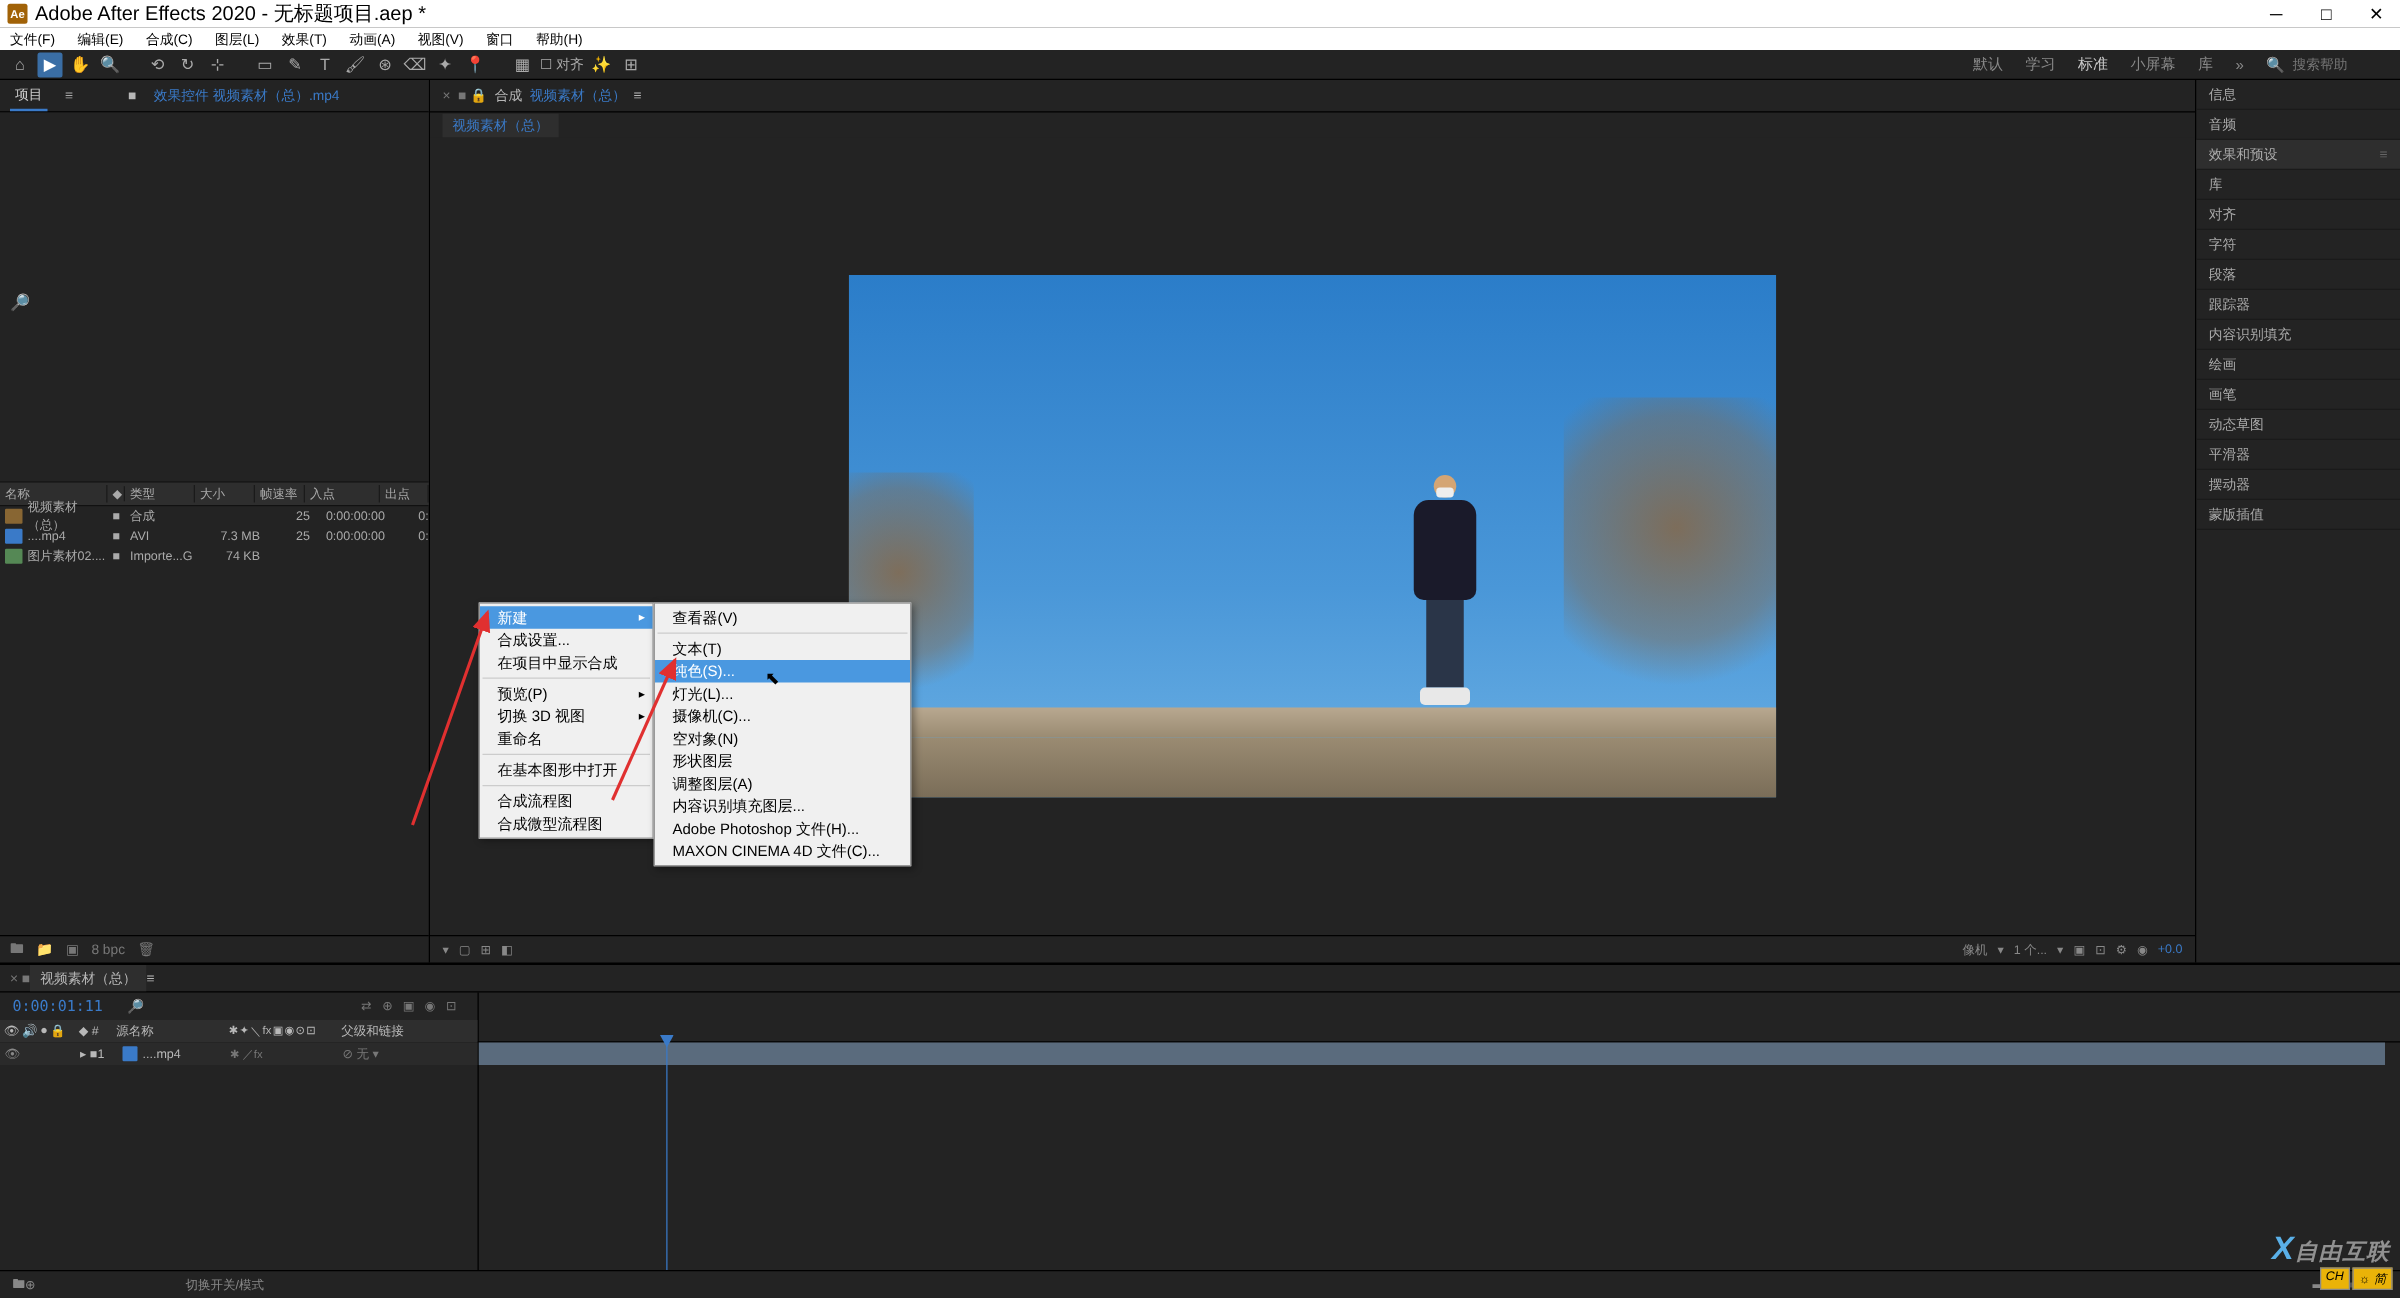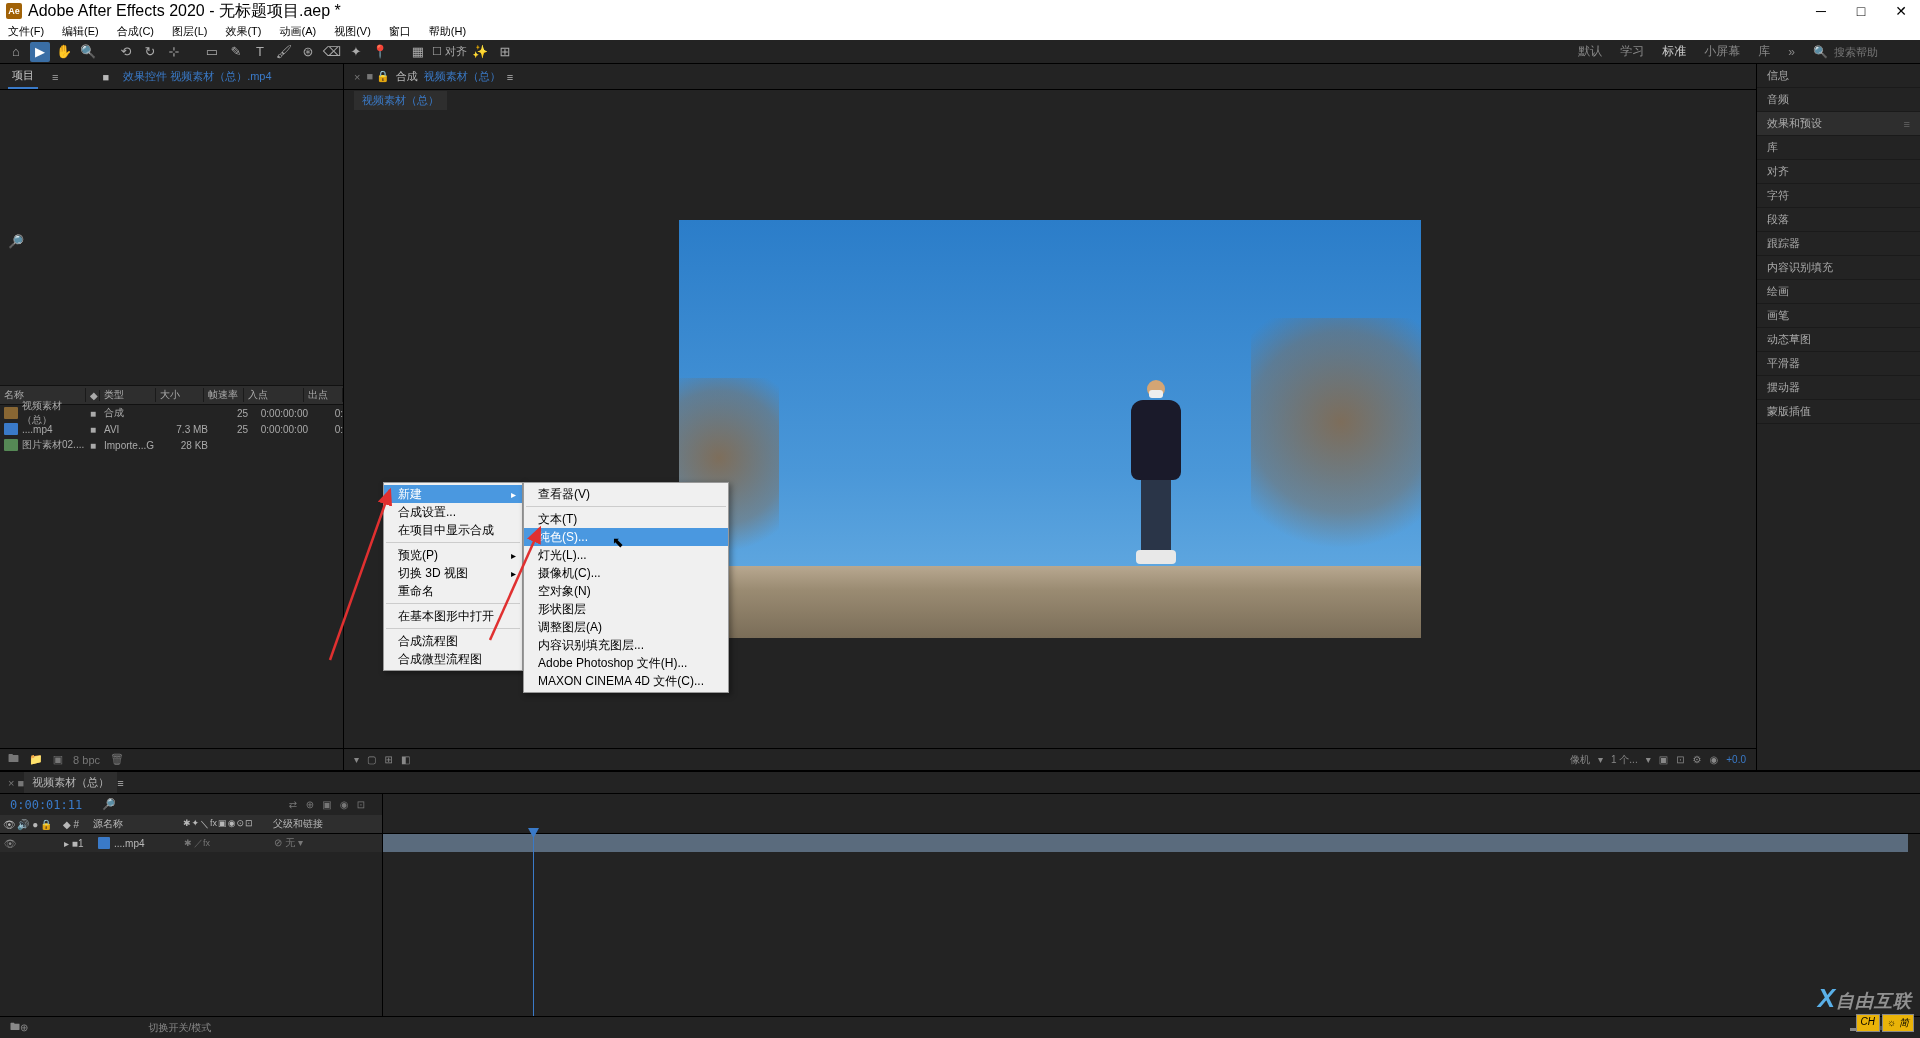--- a/index.html
+++ b/index.html
@@ -73,21 +73,21 @@
 
 .right-panels { width:164px; border-left:1px solid #000; }
 .rp-item { height:24px; display:flex; align-items:center; padding:0 10px; font-size:11px; color:#aaa; border-bottom:1px solid #1a1a1a; }
 .rp-item.active { background:#2e2e2e;text-align:right; }
 .rp-item .menu-ico { margin-left:auto; color:#666; }
 
 
 .timeline { height:268px; border-top:2px solid #000; display:flex; flex-direction:column; }
 .tl-tabs { height:22px; display:flex; align-items:center; padding-left:8px; border-bottom:1px solid #000; font-size:11px; }
 .tl-tab { padding:3px 8px; background:#2e2e2e; }
-.tl-head { height:40px; display:flex; border-bottom:1px solid #000; }
+.tl-head { height:40px; display:flex; border-bottom:1px solid #000;flex-direction:column; }
 .tl-left { width:383px; border-right:1px solid #000; display:flex; flex-direction:column; }
 .tl-tc { height:22px; display:flex; align-items:center; gap:14px; padding:0 10px; }
 .tl-tc .tc { color:#3a7ac8; font-size:12px; font-family:monospace; }
 .tl-tc .src { color:#777; margin-left:6px; }
 .tl-cols { height:18px; display:flex; align-items:center; background:#2e2e2e; font-size:10px; }
 .tl-cols > div { padding:0 3px; }
 .tl-icons { display:flex; gap:3px; margin-left:auto; margin-right:4px; }
 .tl-icons span { width:14px; height:14px; display:inline-flex; align-items:center; justify-content:center; color:#777; font-size:10px; }
 .tl-time { flex:1; display:flex; flex-direction:column; }
 .tl-ruler { height:40px; position:relative; background:#232323; }
@@ -231,21 +231,21 @@
       <div style="width:48px;text-align:right;">7.3 MB</div>
       <div style="width:40px;text-align:right;">25</div>
       <div style="width:60px;text-align:right;">0:00:00:00</div>
       <div style="flex:1;text-align:right;">0:</div>
     </div>
     <div class="proj-row">
       <div class="fi img"></div>
       <div style="width:68px;">图片素材02....</div>
       <div style="width:14px;">■</div>
       <div style="width:56px;">Importe...G</div>
-      <div style="width:48px;text-align:right;">28 KB</div>
+      <div style="width:48px;text-align:right;">74 KB</div>
       <div style="width:40px;text-align:right;"></div>
       <div style="width:60px;text-align:right;"></div>
       <div style="flex:1;text-align:right;"></div>
     </div>
 
     <div style="flex:1;"></div>
     <div class="proj-footer">
       <span>🖿</span>
       <span>📁</span>
       <span>▣</span>

